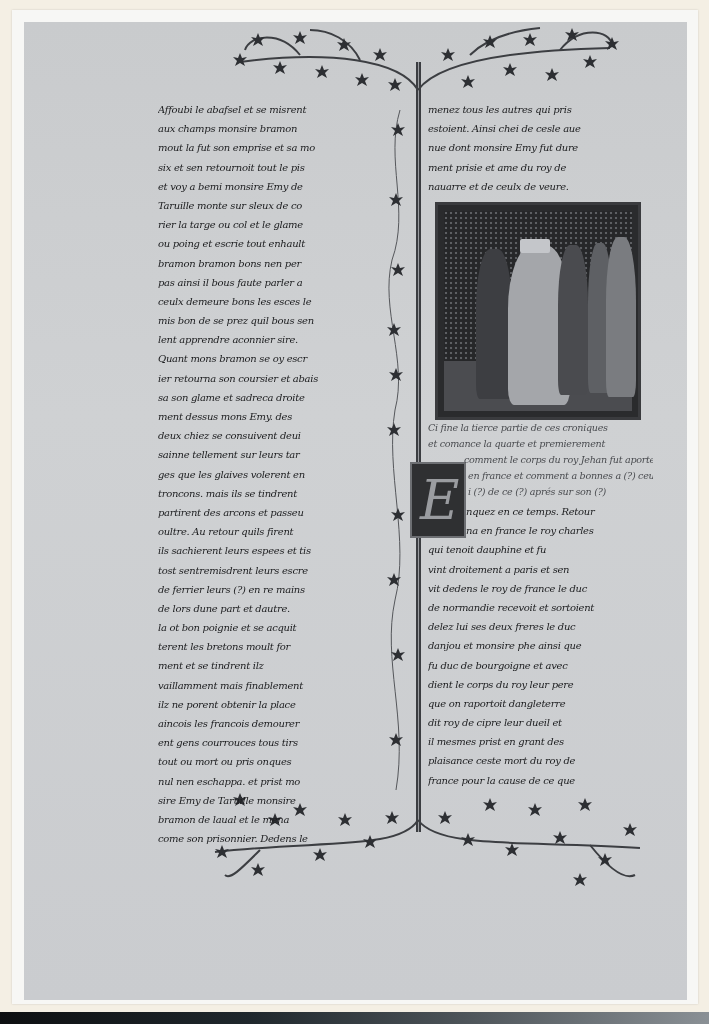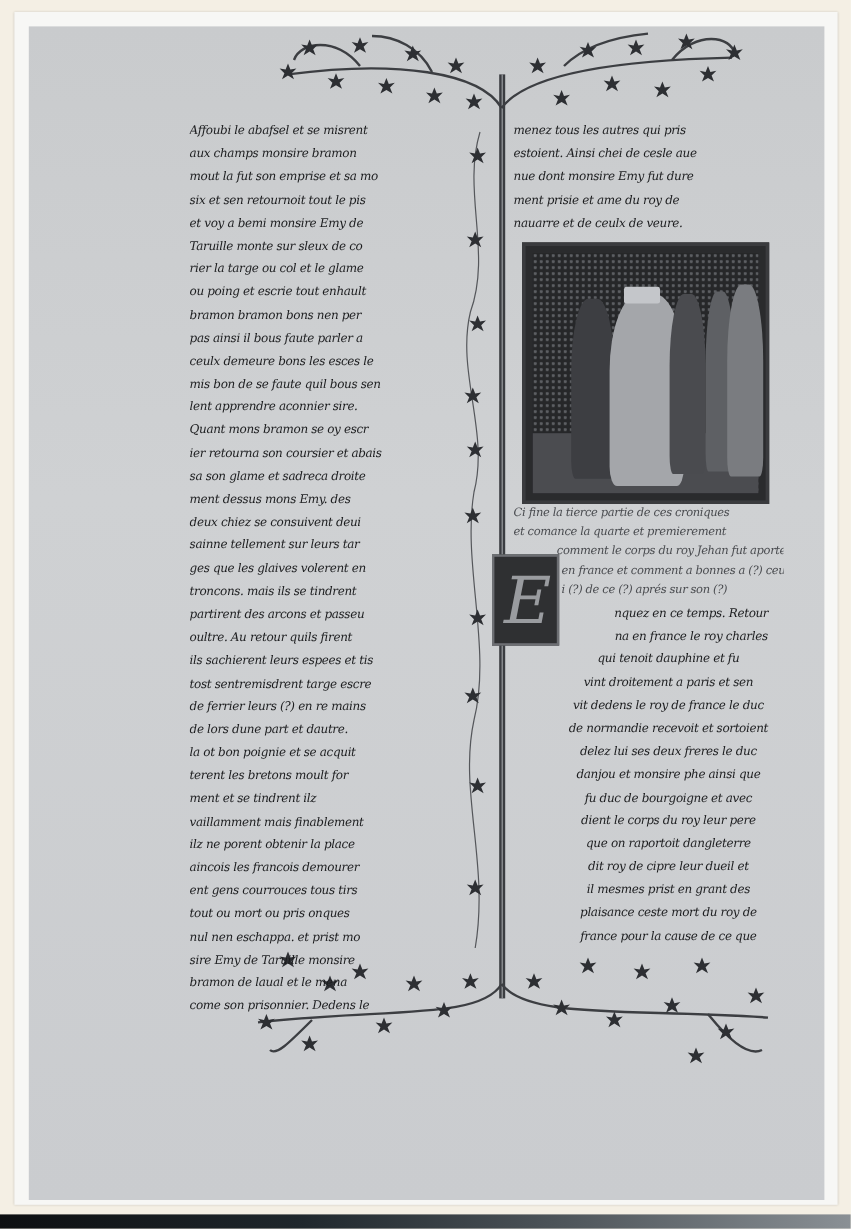--- a/index.html
+++ b/index.html
@@ -21,21 +21,21 @@
     background:linear-gradient(90deg,#0d0f11 0%,#1f272c 35%,#4c5358 65%,#8a9095 100%);
   }
   .column {
     position:absolute; font-family:"DejaVu Serif", serif; font-style:italic;
     font-weight:normal; color:#1b1c1e; font-size:10px; letter-spacing:-0.3px;
     white-space:nowrap; overflow:hidden;
   }
   .column .line { height:19.2px; line-height:19.2px; }
   .col-left { left:158px; top:100px; width:215px; }
   .col-right-top { left:428px; top:100px; width:220px; }
-  .col-right-bottom { left:447px; top:502px; width:220px;text-align:center; }
+  .col-right-bottom { left:428px; top:502px; width:220px; }
   .rubric { position:absolute; left:428px; top:420px; width:225px; font-family:"DejaVu Serif",serif;
     font-style:italic; color:#4a4c50; font-size:9.6px; letter-spacing:-0.3px; white-space:nowrap; overflow:hidden; }
   .rubric .line { height:16px; line-height:16px; }
   .col-right-bottom .line.indent { padding-left:38px; }
 
   .miniature {
     position:absolute; left:435px; top:202px; width:206px; height:218px;
     background:#2a2b2d; border:3px solid #3a3b3e; box-sizing:border-box;
   }
   .miniature .bg {
@@ -166,34 +166,34 @@
   <div class="line">aux champs monsire bramon</div>
   <div class="line">mout la fut son emprise et sa mo</div>
   <div class="line">six et sen retournoit tout le pis</div>
   <div class="line">et voy a bemi monsire Emy de</div>
   <div class="line">Taruille monte sur sleux de co</div>
   <div class="line">rier la targe ou col et le glame</div>
   <div class="line">ou poing et escrie tout enhault</div>
   <div class="line">bramon bramon bons nen per</div>
   <div class="line">pas ainsi il bous faute parler a</div>
   <div class="line">ceulx demeure bons les esces le</div>
-  <div class="line">mis bon de se faute quil bous sen</div>
+  <div class="line">mis bon de se prez quil bous sen</div>
   <div class="line">lent apprendre aconnier sire.</div>
   <div class="line">Quant mons bramon se oy escr</div>
   <div class="line">ier retourna son coursier et abais</div>
   <div class="line">sa son glame et sadreca droite</div>
   <div class="line">ment dessus mons Emy. des</div>
   <div class="line">deux chiez se consuivent deui</div>
   <div class="line">sainne tellement sur leurs tar</div>
   <div class="line">ges que les glaives volerent en</div>
   <div class="line">troncons. mais ils se tindrent</div>
   <div class="line">partirent des arcons et passeu</div>
   <div class="line">oultre. Au retour quils firent</div>
   <div class="line">ils sachierent leurs espees et tis</div>
-  <div class="line">tost sentremisdrent targe escre</div>
+  <div class="line">tost sentremisdrent leurs escre</div>
   <div class="line">de ferrier leurs (?) en re mains</div>
   <div class="line">de lors dune part et dautre.</div>
   <div class="line">la ot bon poignie et se acquit</div>
   <div class="line">terent les bretons moult for</div>
   <div class="line">ment et se tindrent ilz</div>
   <div class="line">vaillamment mais finablement</div>
   <div class="line">ilz ne porent obtenir la place</div>
   <div class="line">aincois les francois demourer</div>
   <div class="line">ent gens courrouces tous tirs</div>
   <div class="line">tout ou mort ou pris onques</div>

